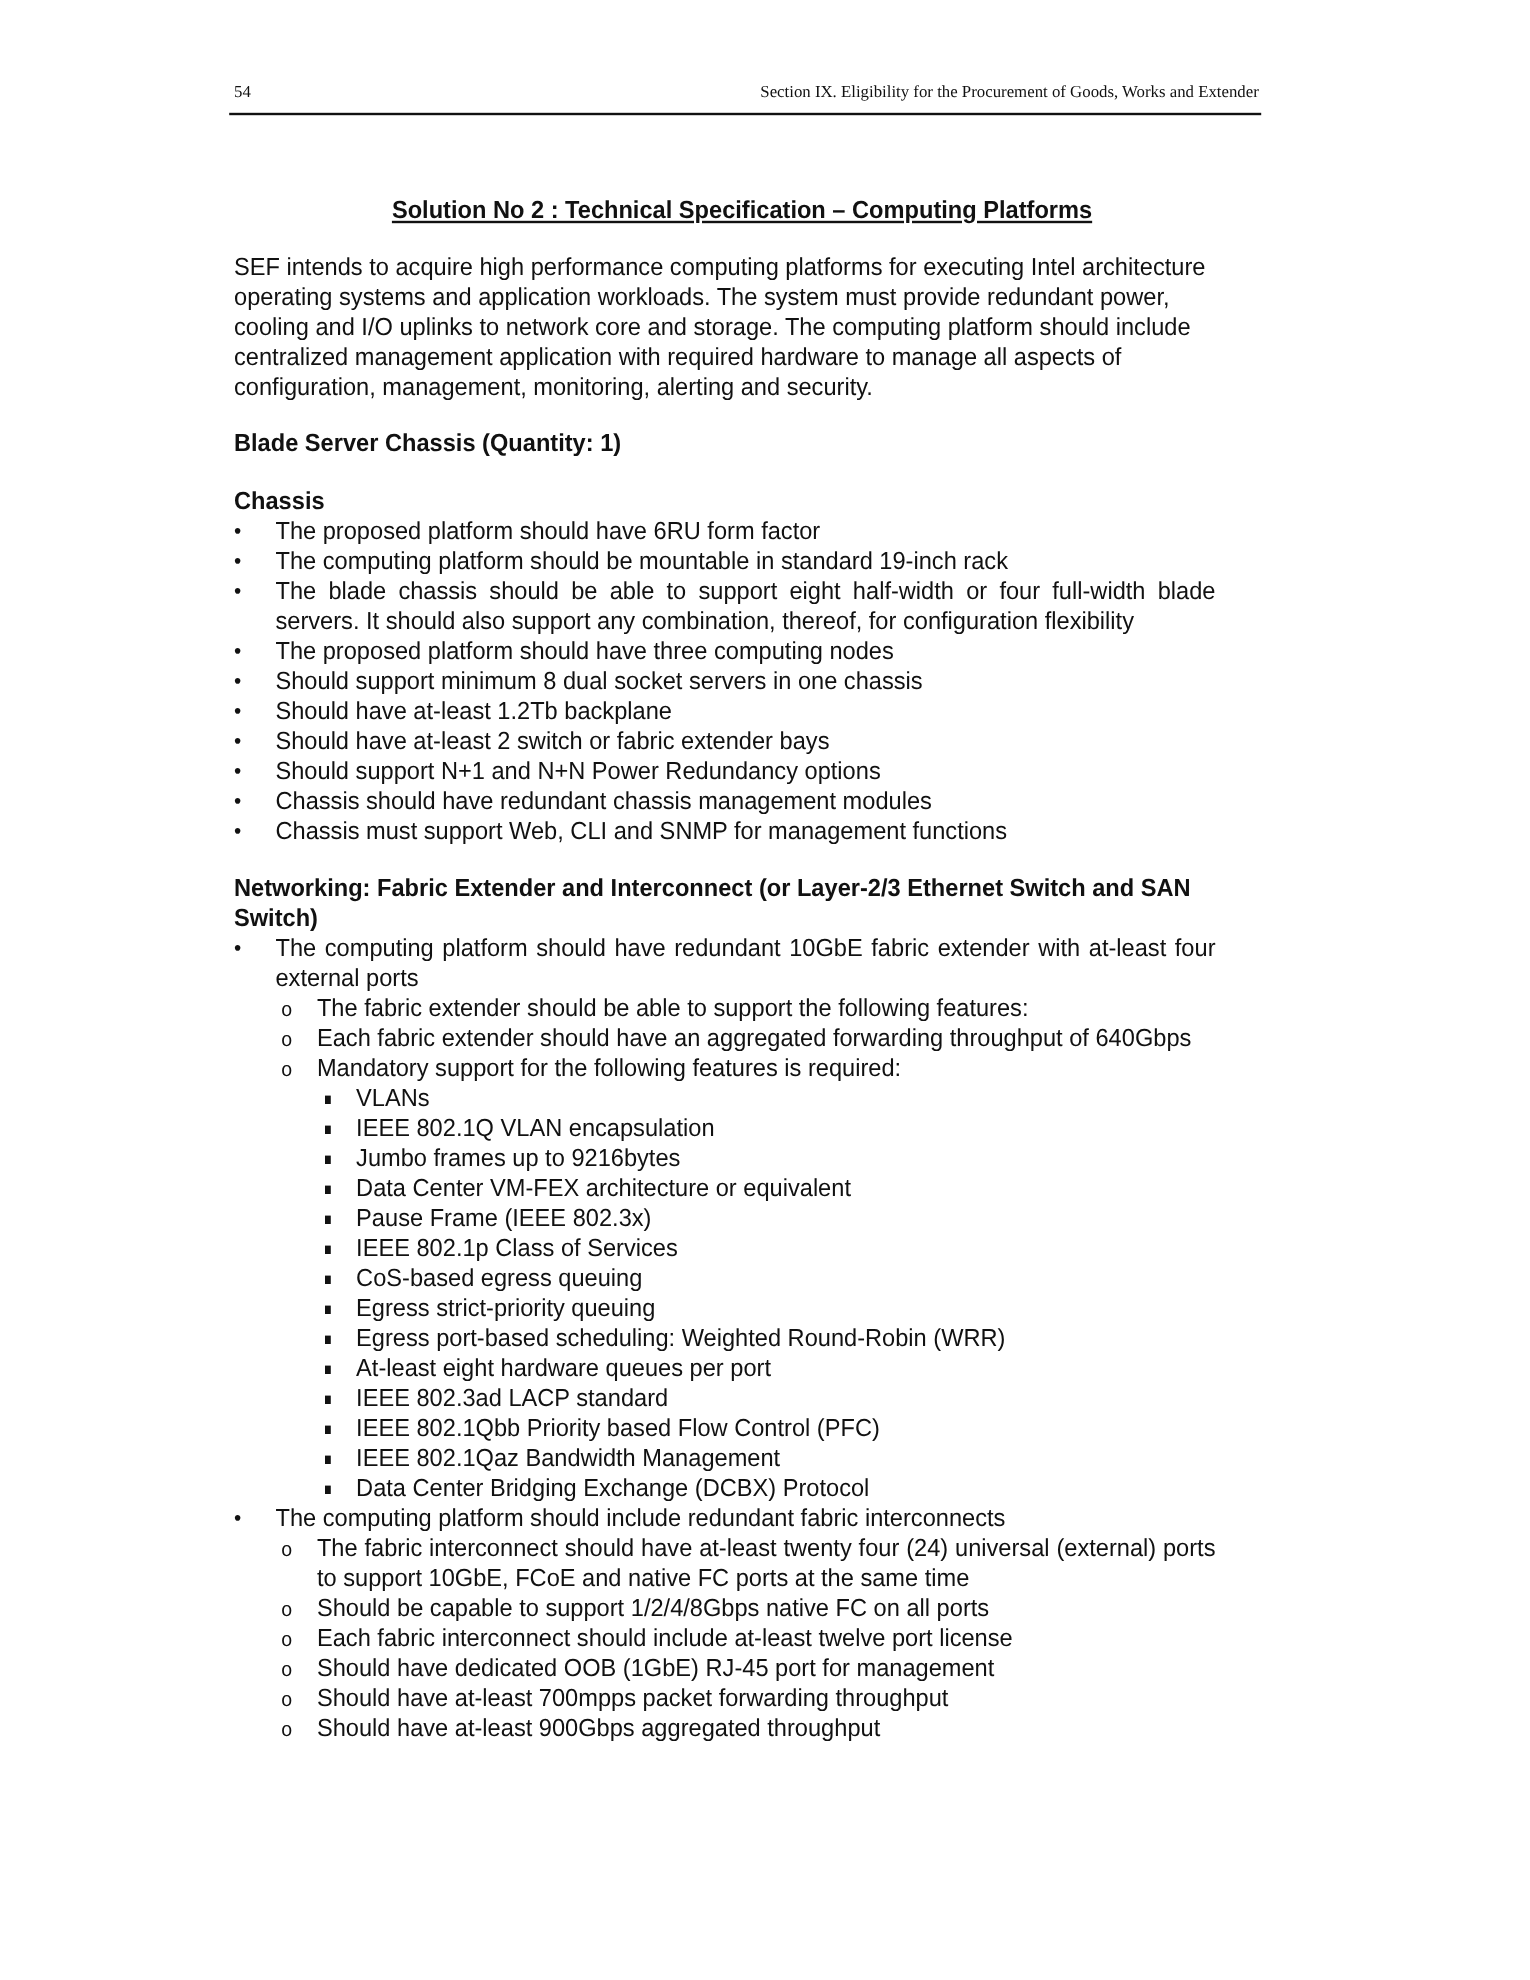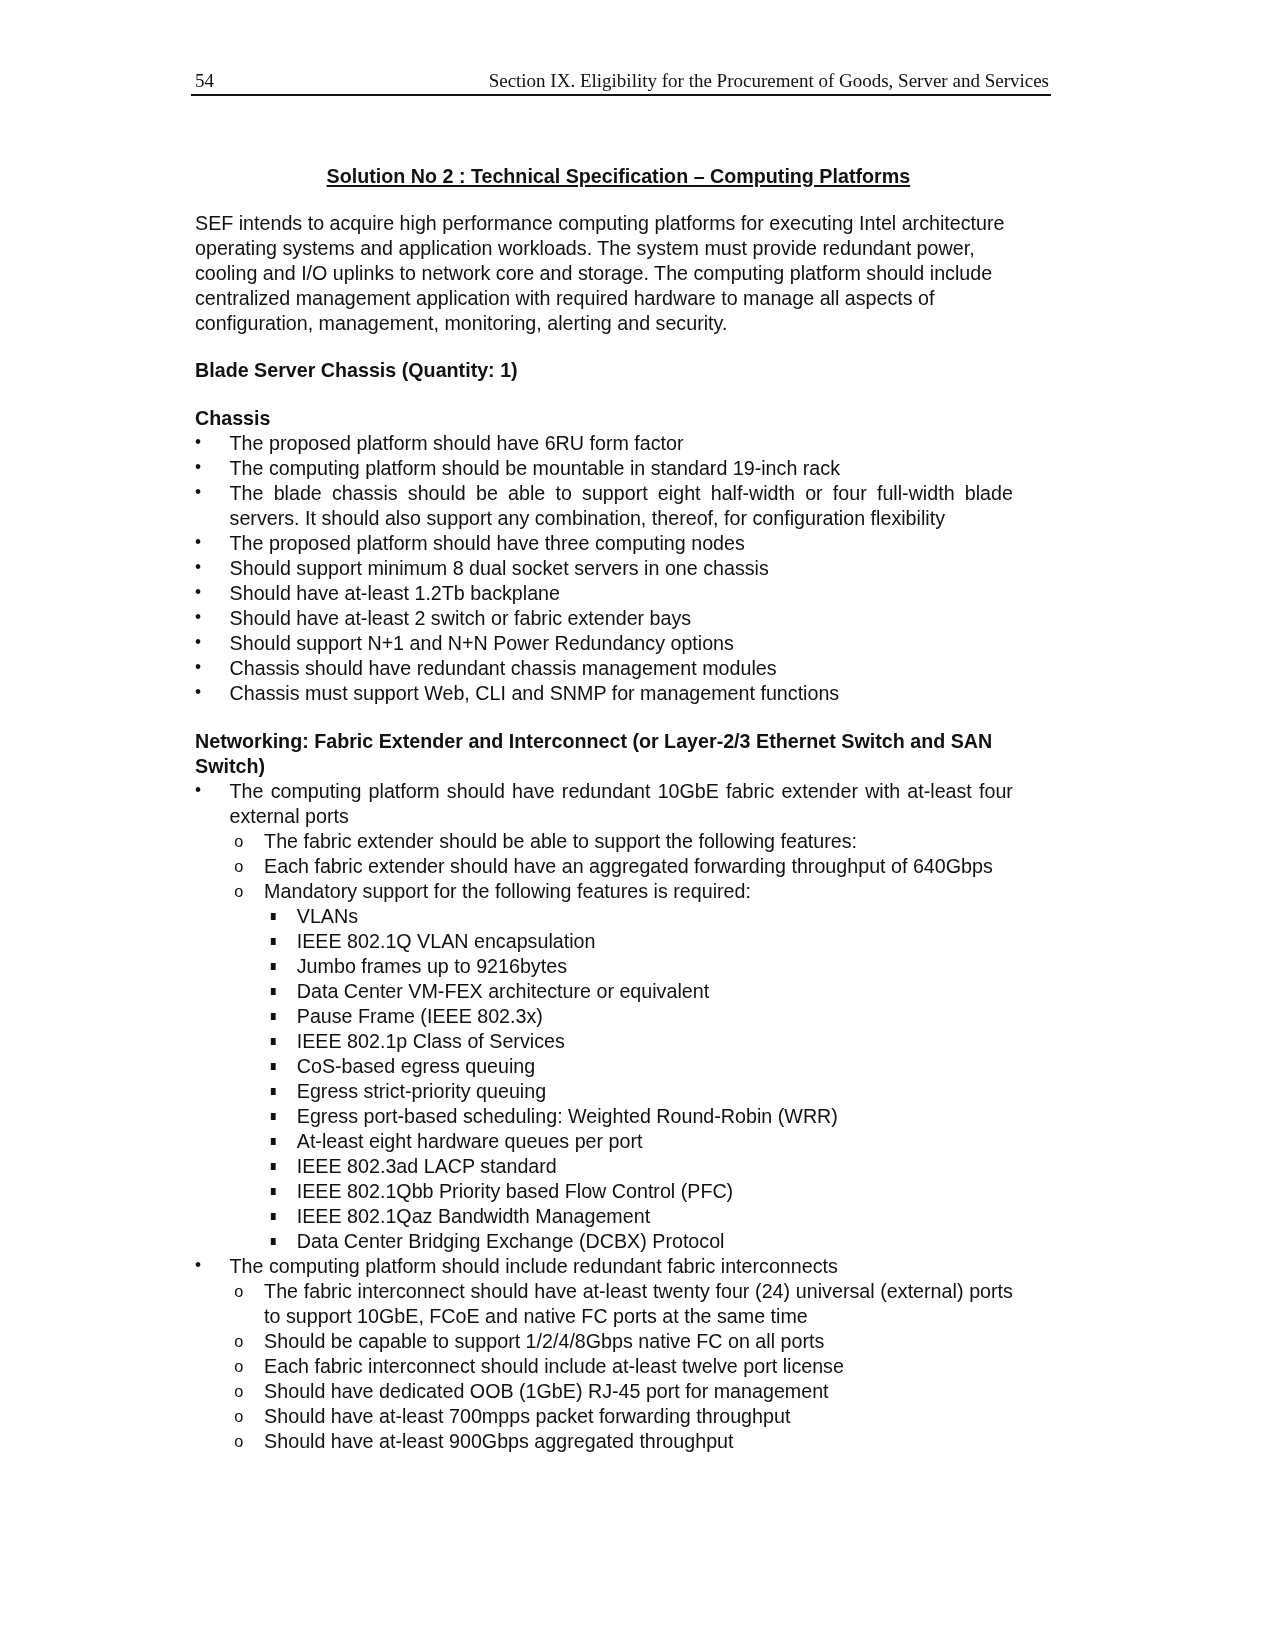--- a/index.html
+++ b/index.html
@@ -2,21 +2,21 @@
 <html><head>
   <meta charset="utf-8">
   <style>
     html, body { margin: 0; padding: 0; background: #ffffff; }
     body { width: 1275px; height: 1650px; position: relative; overflow: hidden; color: #111; }
     .page { position: absolute; left: 0; top: 0; width: 1275px; height: 1650px; }
 
     .header {
       position: absolute; left: 191px; top: 66px; width: 860px; height: 28px;
       border-bottom: 2px solid #111;
-      font-family: "Liberation Serif", "DejaVu Serif", serif; font-size: 19px;
+      font-family: "Liberation Serif", "DejaVu Serif", serif; font-size: 14px;
     }
     .header .num { position: absolute; left: 4px; top: 4px; }
     .header .sect { position: absolute; right: 2px; top: 4px; }
 
     .content {
       position: absolute; left: 195px; top: 163px; width: 852px;
       font-family: "Liberation Sans", "DejaVu Sans", sans-serif; font-size: 20.5px; line-height: 25px;
       transform: scaleX(0.96); transform-origin: left top;
     }
     .title {
@@ -38,21 +38,21 @@
     .l3 > li::before { content: ""; position: absolute; left: 7px; top: 10px; width: 5px; height: 7px; background: #111; }
     .justify { text-align: justify; }
   </style>
 </head>
 <body>
 
 <div class="page">
 
   <div class="header">
     <span class="num">54</span>
-    <span class="sect">Section IX. Eligibility for the Procurement of Goods, Server and Services</span>
+    <span class="sect">Section IX. Eligibility for the Procurement of Goods, Works and Extender</span>
   </div>
 
   <div class="content">
     <div class="title">Solution No 2 : Technical Specification  – Computing Platforms</div>
 
     <div class="para">SEF intends to acquire high performance computing platforms for executing Intel architecture operating systems and application workloads. The system must provide redundant power, cooling and I/O uplinks to network core and storage. The computing platform should include centralized management application with required hardware to manage all aspects of configuration, management, monitoring, alerting and security.</div>
 
     <div class="heading">Blade Server Chassis (Quantity: 1)</div>
     <div class="gap"></div>
 

